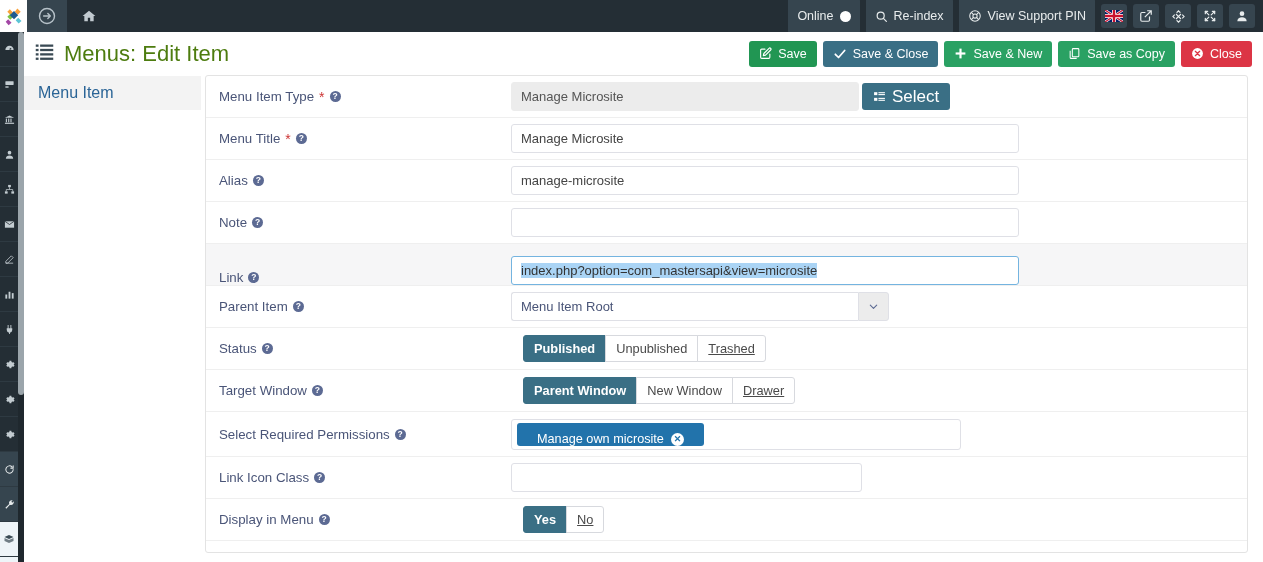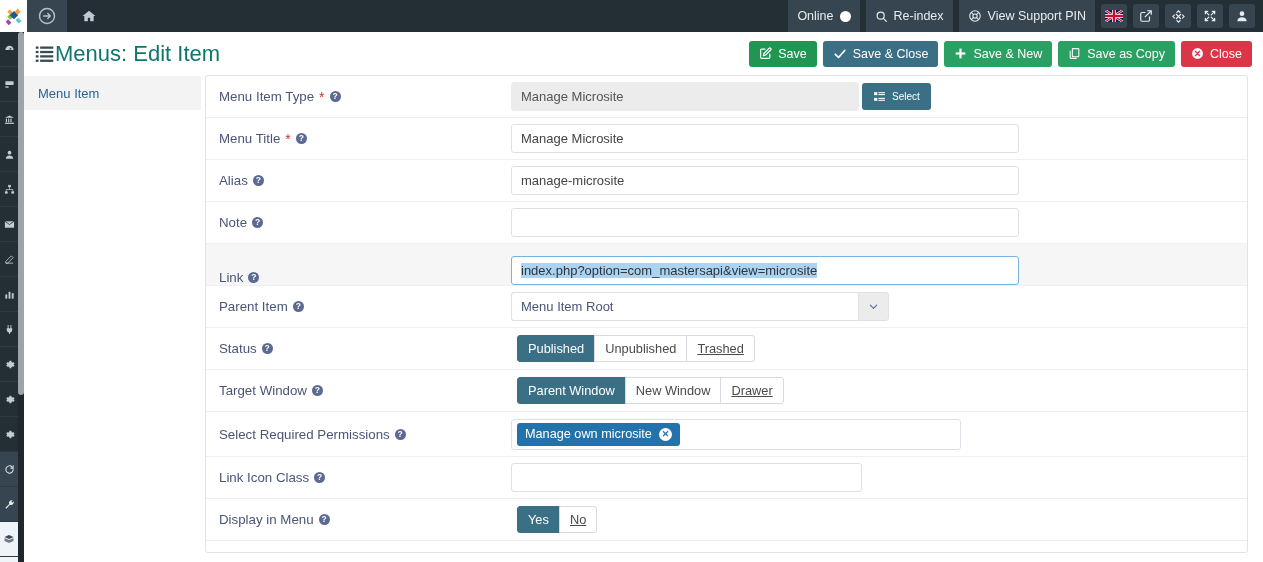--- a/index.html
+++ b/index.html
@@ -72,22 +72,22 @@
     background: #9ba5ab; border-radius: 3px;
   }
 
   
   #page-header {
     position: absolute; left: 24px; top: 32px; width: 1239px; height: 43px;
     background: #ffffff;
     display: flex; align-items: center;
   }
   #page-title {
-    display: flex; align-items: center; 
-    margin-left: 10px; font-size: 22px; color: #0f766e; font-weight: normal;
+    display: flex; gap: 9px;
+    margin-left: 10px; font-size: 22px; color: #4d7c0f; font-weight: normal;
   }
   #toolbar {
     margin-left: auto; display: flex; align-items: center; gap: 6px;
     padding-right: 11px;
   }
   .tbr {
     height: 26px; border-radius: 3px; color: #fff; font-size: 12.5px;
     display: flex; align-items: center; gap: 6px; padding: 0 10px;
     cursor: pointer; white-space: nowrap;
   }
@@ -101,21 +101,21 @@
   #content {
     position: absolute; left: 24px; top: 75px; width: 1239px; height: 487px;
     background: #ffffff;
     display: flex;
   }
   #tabs-col {
     width: 177px; padding-top: 1px;
   }
   .tab-item {
     height: 34px; display: flex; align-items: center;
-    padding-left: 14px; font-size: 13px; color: #2a6496;
+    padding-left: 14px; font-size: 16px; color: #2a6496;
     background: #f3f3f3; cursor: pointer;
   }
   #form-panel {
     width: 1043px; margin-left: 4px; border: 1px solid #e3e3e3;
     border-radius: 3px; background: #fff; height: 478px;
     overflow: hidden;
   }
 
   .row {
     display: flex; align-items: center;
@@ -143,32 +143,32 @@
     padding: 0 9px; display: flex; align-items: center;
     font-family: "Liberation Sans", sans-serif;
   }
   .inp.readonly { background: #ececec; border-color: #ececec; color: #555; }
   .inp.focused { border-color: #74b4e0; background: #fff; }
   .sel-text { background: #aad4f5; color: #333; }
 
   .btn-select {
     background: #3a6f85; color: #fff; border-radius: 3px;
     height: 27px; display: flex; align-items: center; gap: 6px;
-    padding: 0 11px; font-size: 10px; cursor: pointer;
+    padding: 0 11px; font-size: 17px; cursor: pointer;
     margin-left: 3px;
   }
 
   .btn-group { display: flex; }
   .bg-btn {
     height: 27px; border: 1px solid #d7d9de; font-size: 12.8px;
     display: flex; align-items: center; padding: 0 10px;
     background: #fff; color: #4a4a4a; cursor: pointer;
     margin-left: -1px;
   }
-  .bg-btn:first-child { margin-left: 6px; border-radius: 3px 0 0 3px; }
+  .bg-btn:first-child { margin-left: 12px; border-radius: 3px 0 0 3px; font-weight: bold; }
   .bg-btn:last-child  { border-radius: 0 3px 3px 0; text-decoration: underline; }
   .bg-btn.active {
     background: #3a6f85; border-color: #3a6f85; color: #fff;
   }
 
   .dd-wrap { display: flex; text-align: center; }
   .dd-text {
     width: 347px; height: 29px; border: 1px solid #dfe0e6;
     border-right: none; border-radius: 3px 0 0 3px; background: #fff;
     font-size: 13px; color: #4a5578; padding: 0 9px;
@@ -181,22 +181,22 @@
     font-size: 11px; cursor: pointer;
   }
 
   .tagbox {
     width: 450px; min-height: 31px; border: 1px solid #dfe0e6;
     border-radius: 3px; background: #fff;
     display: flex; align-items: center; padding: 3px 5px;
   }
   .tag {
     background: #2273ab; color: #fff; border-radius: 3px;
-    height: 23px; display: flex; align-items: center; gap: 7px;
-    padding: 0 8px; font-size: 12.7px; cursor: pointer;
+    height: 23px; display: flex; align-items: flex-end; gap: 7px;
+    padding: 0 20px; font-size: 12.7px; cursor: pointer;
   }
   .tag-x {
     width: 13px; height: 13px; border-radius: 50%;
     background: #fff; color: #2273ab; font-size: 9px; font-weight: bold;
     display: flex; align-items: center; justify-content: center;
     cursor: pointer;
   }
 
   svg { display: block; }
 </style>

